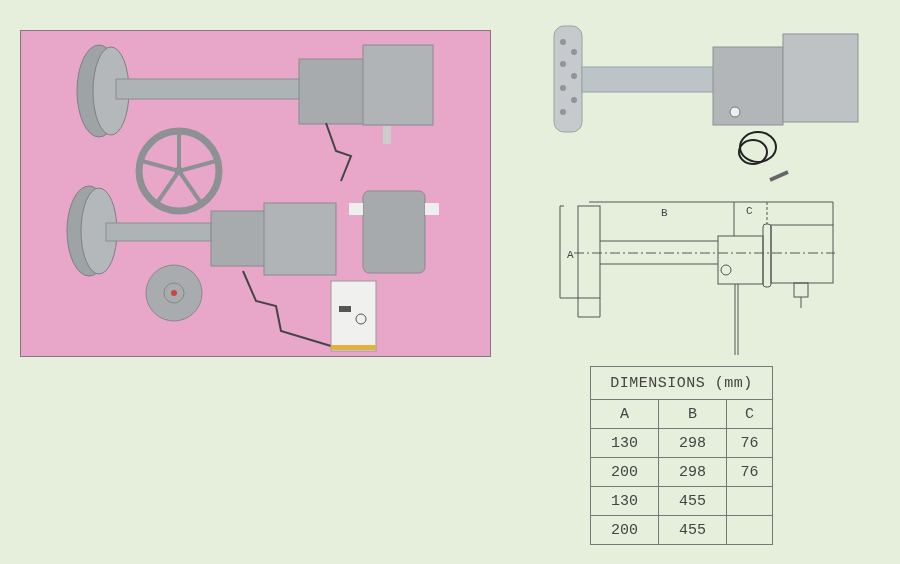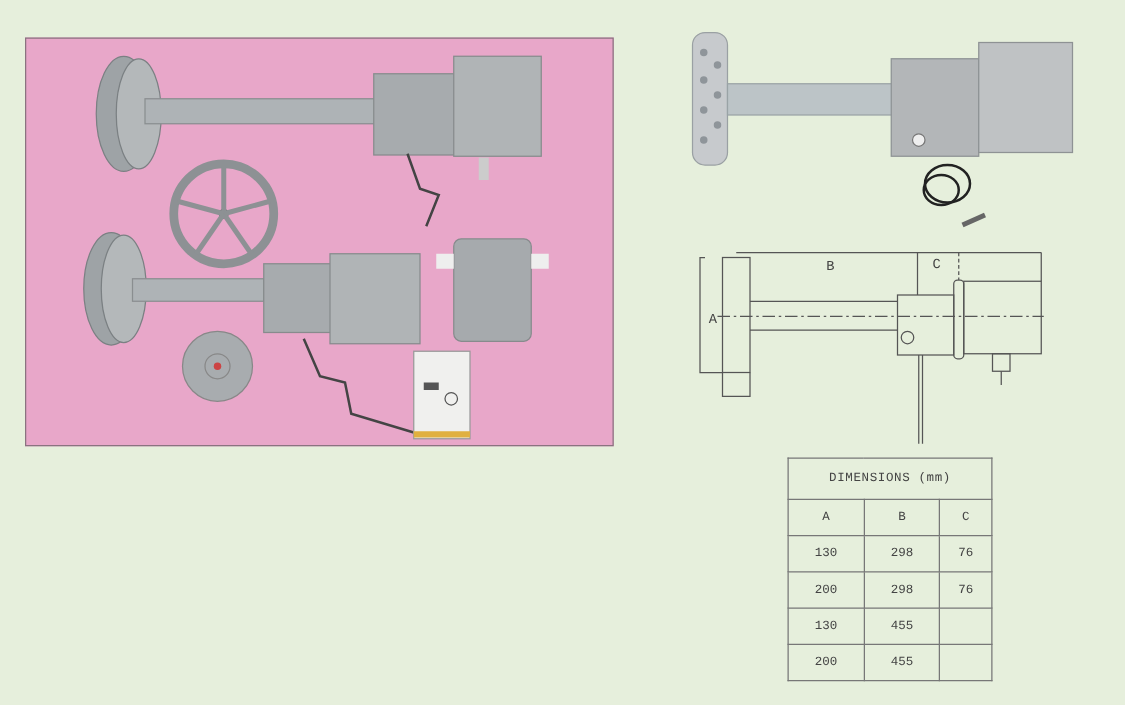--- a/index.html
+++ b/index.html
@@ -1,20 +1,20 @@
 <!DOCTYPE html>
 <html><head>
 <meta charset="utf-8">
 <style>
   html,body{margin:0;padding:0;}
   body{width:900px;height:564px;background:#e6efdc;position:relative;overflow:hidden;font-family:"Liberation Mono","DejaVu Sans Mono",monospace;}
   .photo-left{position:absolute;left:20px;top:30px;width:471px;height:327px;background:#e8a7c9;border:1px solid #8a7380;box-sizing:border-box;overflow:hidden;}
   .photo-right{position:absolute;left:548px;top:22px;width:320px;height:170px;overflow:hidden;}
   .drawing{position:absolute;left:540px;top:190px;width:300px;height:170px;}
-  .dim-table{position:absolute;left:630px;top:366px;width:164px;border-collapse:collapse;color:#444;font-size:10px;}
+  .dim-table{position:absolute;left:590px;top:366px;width:183px;border-collapse:collapse;color:#444;font-size:15px;}
   .dim-table td,.dim-table th{border:1px solid #777;text-align:center;font-weight:normal;height:28px;padding:0;}
   .dim-table th.title{height:32px;letter-spacing:0.5px;}
   svg text{font-family:"Liberation Mono","DejaVu Sans Mono",monospace;}
 </style>
 </head>
 <body>
 
 <div class="photo-left">
   <svg width="471" height="327" viewBox="0 0 471 327">
 

